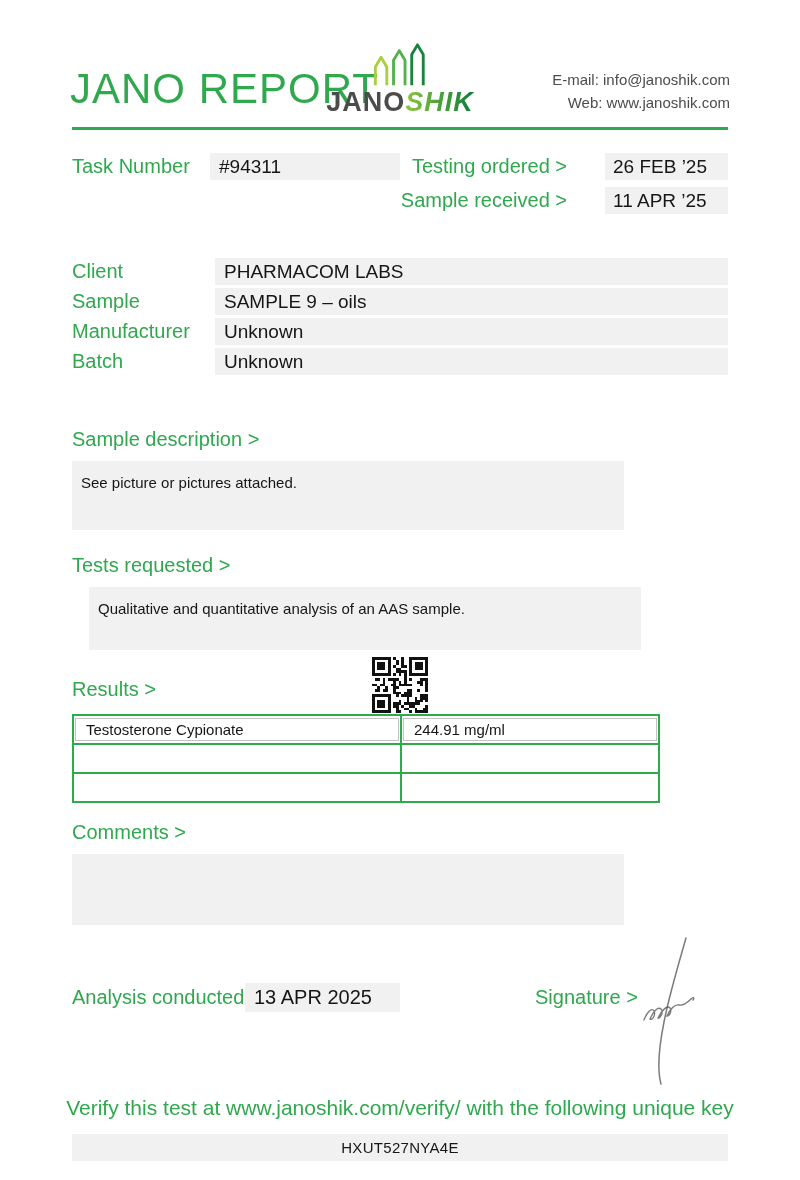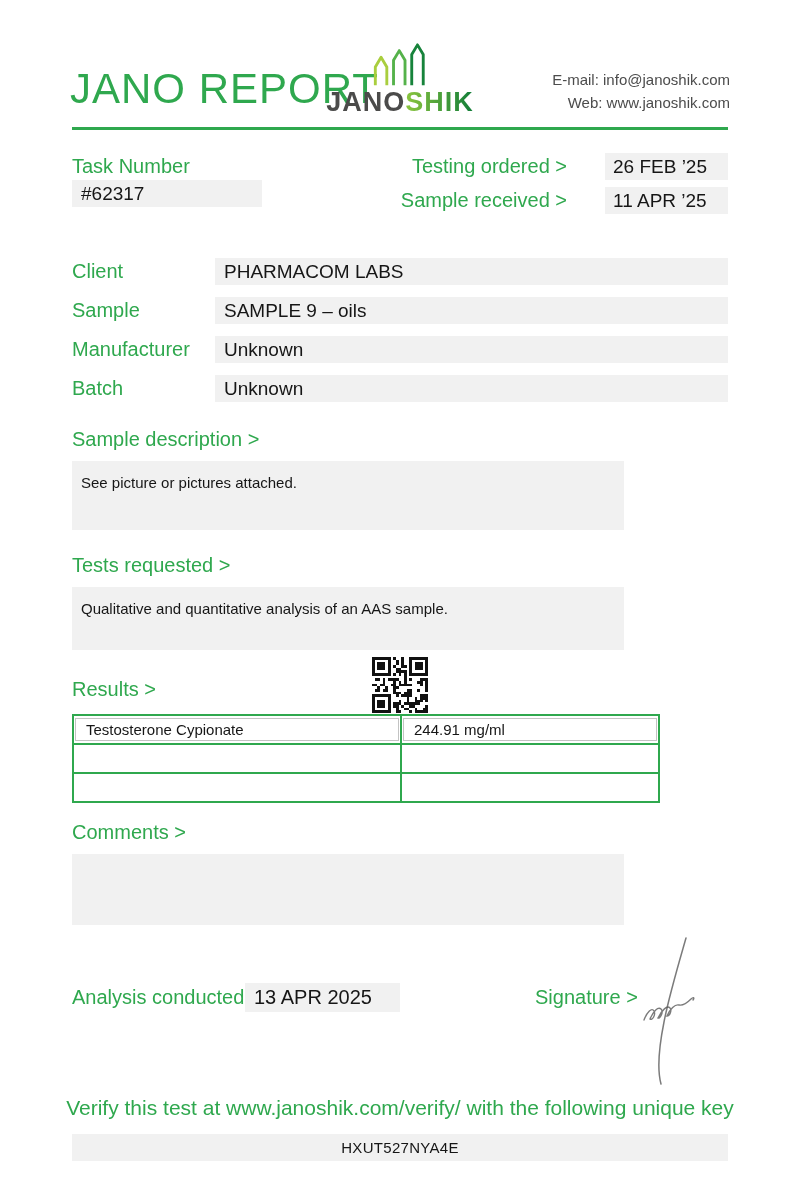--- a/index.html
+++ b/index.html
@@ -19,59 +19,59 @@
   .logo-block {
     position:absolute; left:50%; top:42px; transform:translateX(-50%);
     display:flex; flex-direction:column; align-items:center;
   }
   .logo-icon { height:46px; }
   .brand { font-size:27px; font-weight:bold; letter-spacing:1px; line-height:1.1; }
   .brand-prefix { color:var(--logo-gray,#4b4b4a); }
   .brand-suffix {
     background:linear-gradient(90deg,#8cc63f,#0f7c38);
     -webkit-background-clip:text; background-clip:text;
-    -webkit-text-fill-color:transparent; color:#2fa84e;
+    -webkit-text-fill-color:transparent; color:#2fa84e;font-style:italic;
   }
   .contact {
     position:absolute; right:70px; top:68px; text-align:right;
     font-size:15px; line-height:1.55; color:#4c4c4c;
   }
   .rule {
     position:absolute; left:72px; top:127px; width:656px; height:3px;
     background:var(--green,#2fa84e);
   }
 
   
   .label { font-size:20px; color:var(--green,#2fa84e); line-height:27px; white-space:nowrap; }
   .gbox {
     background:var(--box-gray,#f1f1f1); height:27px; display:flex; align-items:center;
     font-size:19px; color:#161616;
   }
-  .task-left { position:absolute; left:72px; top:153px; display:flex;flex-direction:column; }
+  .task-left { position:absolute; left:72px; top:153px; display:flex; }
   .task-left .label { width:138px; }
   .task-number-box { width:190px; padding-left:9px; font-weight:500; }
   .task-right { position:absolute; right:72px; top:153px; }
   .task-right .row { display:flex; justify-content:flex-end; align-items:center; margin-bottom:7px;gap:28px; }
   .task-right .label { margin-right:10px; }
   .date-box { width:123px; padding-left:8px; font-size:19px; font-weight:500; }
 
   
   .info { position:absolute; left:72px; top:258px; width:656px; }
-  .info-row { display:flex; margin-bottom:12px; }
+  .info-row { display:flex; margin-bottom:3px; }
   .info-row .label { width:143px; }
   .info-row .gbox { flex:1; padding-left:9px; }
 
   
   .sec-label { position:absolute; left:72px; font-size:20px; color:var(--green,#2fa84e); line-height:27px; }
   .sec-box {
     position:absolute; left:72px; width:552px; background:var(--box-gray,#f1f1f1);
     font-size:15px; color:#161616; padding:12px 9px; line-height:1.3;
   }
   .lbl-desc  { top:426px; }  .box-desc  { top:461px; height:69px; }
-  .lbl-tests { top:552px; }  .box-tests { top:587px; height:63px; }
+  .lbl-tests { top:552px; }  .box-tests { top:587px; height:63px;margin-left:17px; }
   .lbl-results { top:676px; }
   .lbl-comments{ top:819px; } .box-comments{ top:854px; height:71px; }
 
   
   .qr { position:absolute; left:50%; top:657px; margin-left:-28px; width:56px; height:56px; }
   .qr svg { display:block; width:56px; height:56px; shape-rendering:crispEdges; }
 
   
   .rtable {
     position:absolute; left:72px; top:714px; width:588px;
@@ -129,21 +129,21 @@
 
   <div class="contact">
     <div>E-mail: info@janoshik.com</div>
     <div>Web: www.janoshik.com</div>
   </div>
 
   <div class="rule"></div>
 
   <div class="task-left">
     <div class="label">Task Number</div>
-    <div class="gbox task-number-box">#62317</div>
+    <div class="gbox task-number-box">#94311</div>
   </div>
   <div class="task-right">
     <div class="row">
       <div class="label">Testing ordered &gt;</div>
       <div class="gbox date-box">26 FEB ’25</div>
     </div>
     <div class="row">
       <div class="label">Sample received &gt;</div>
       <div class="gbox date-box">11 APR ’25</div>
     </div>

